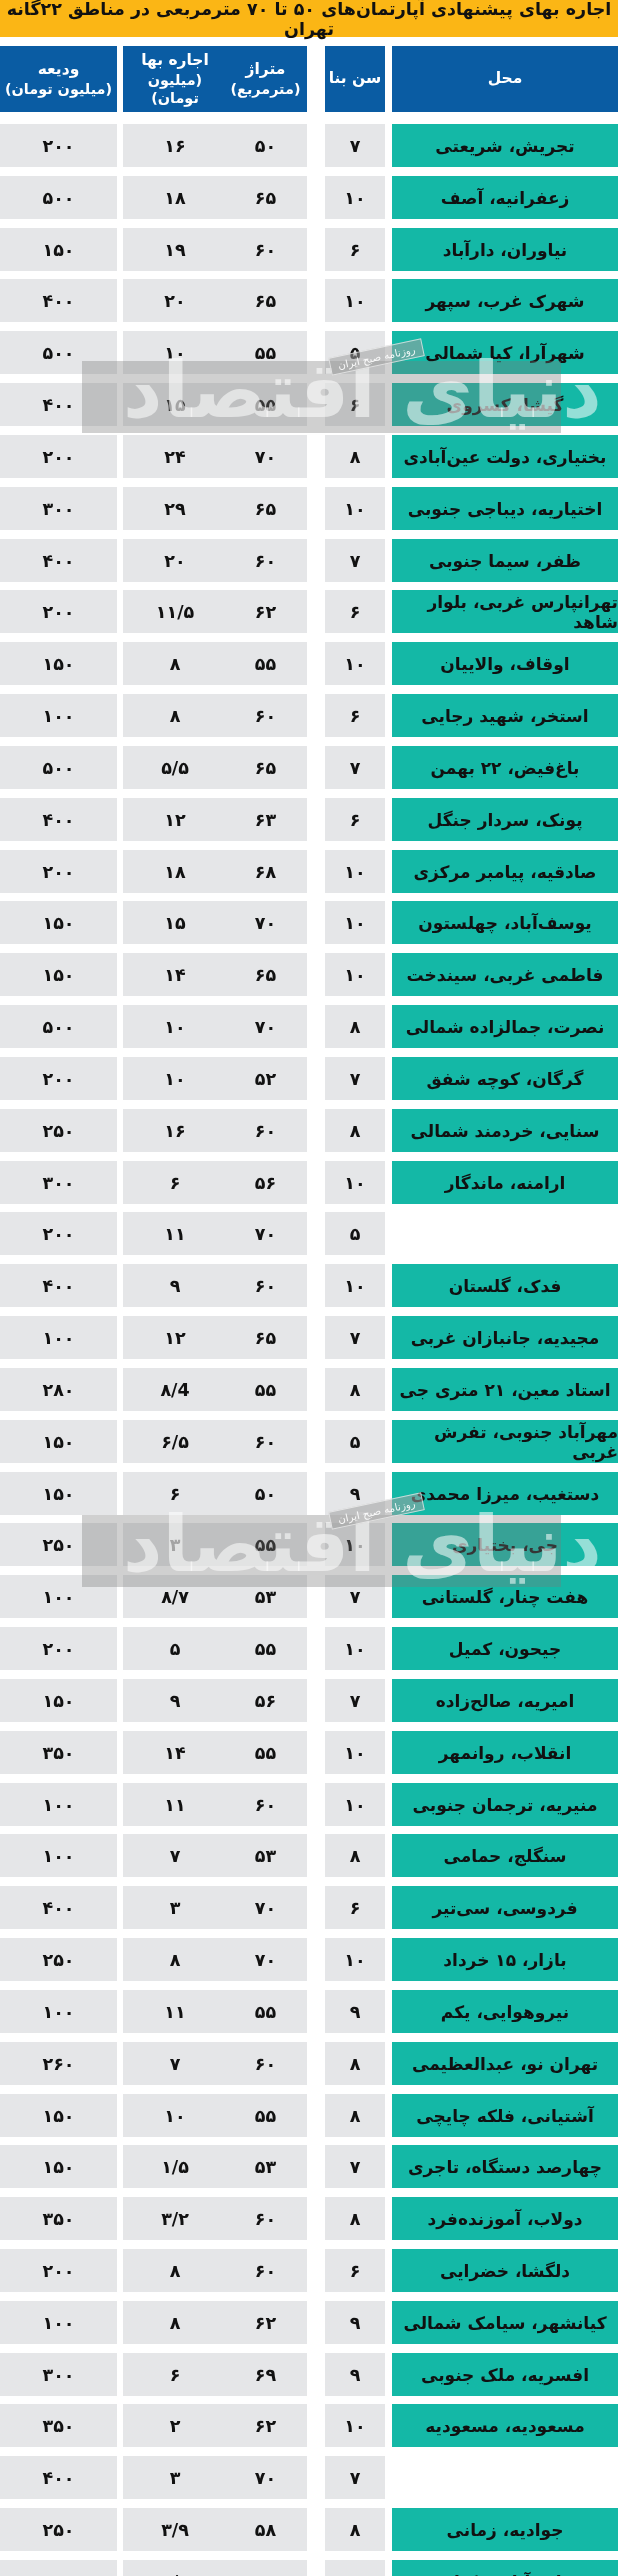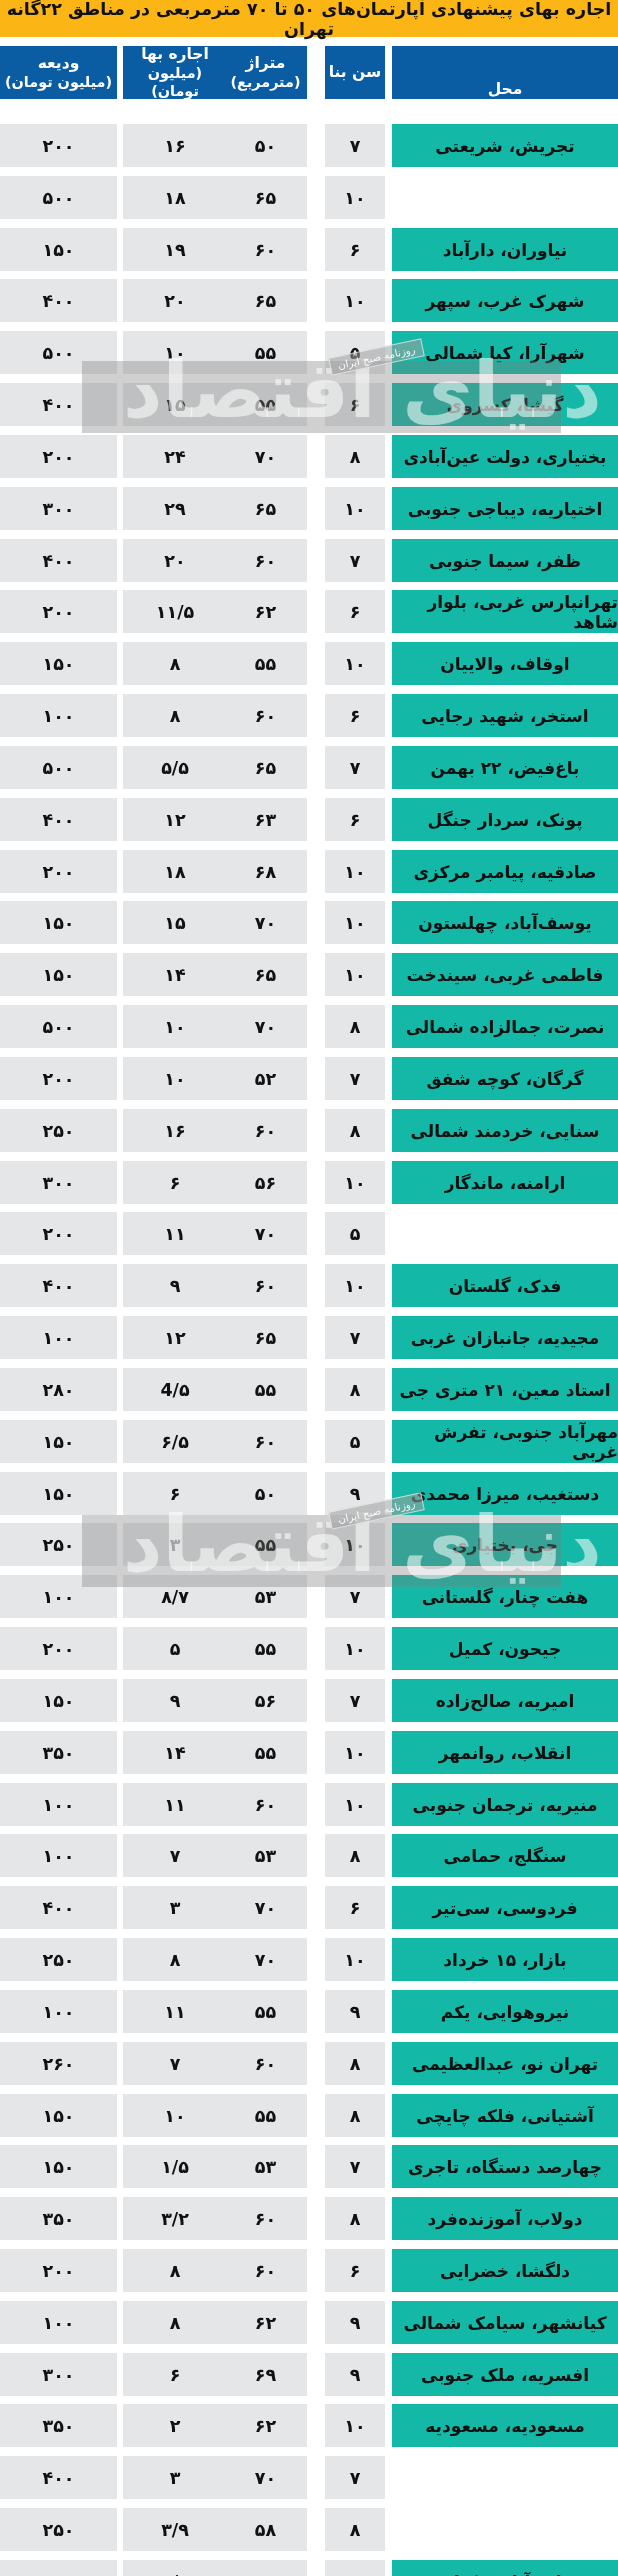--- a/index.html
+++ b/index.html
@@ -1,26 +1,26 @@
 <!DOCTYPE html>
 <html style="font-size:8.2px"><head>
 <meta charset="utf-8">
 <style>
   html, body { margin:0; padding:0; background:#ffffff; }
   body { width:618px; height:3085px; position:relative; overflow:hidden; font-family:"DejaVu Sans", sans-serif; }
   .title-bar { position:absolute; left:0; top:0; width:618px; height:37px; background:#fbb615; display:flex; align-items:center; justify-content:center; }
   .title-bar span { direction:rtl; font-weight:bold; font-size:17.5px; color:#111;text-align:center; }
   .hdr-row { position:absolute; top:46px; left:0; width:618px; height:69px; }
-  .hdr { position:absolute; top:0; height:53px; background:#0a5ca3; color:#fff; display:flex; flex-direction:column; align-items:center; justify-content:center; text-align:center; direction:rtl; font-weight:bold; font-size:15.5px; line-height:1.25; }
+  .hdr { position:absolute; top:0; height:66px; background:#0a5ca3; color:#fff; display:flex; flex-direction:column; align-items:center; justify-content:center; text-align:center; direction:rtl; font-weight:bold; font-size:15.5px; line-height:1.25; }
   .hdr .sub { font-size:14.4px; }
   .c-dep { left:0; width:117px; }
   .c-rent { left:123px; width:104px; }
   .c-area { left:224px; width:83px; }
   .c-age { left:325px; width:60px; }
-  .c-loc { left:392px; width:226px;justify-content:flex-end; }
+  .c-loc { left:392px; width:226px; }
   .rows { position:absolute; top:124px; left:0; width:618px; }
   .row { position:absolute; left:0; width:618px; height:43px; }
   .cell { position:absolute; top:0; height:43px; background:#e5e6e8; display:flex; align-items:center; justify-content:center; direction:rtl; font-weight:bold; font-size:17.5px; color:#111; }
   .cell.c-loc { background:#14b8a6; font-size:17px; }
   .wm { position:absolute; left:82px; width:479px; height:139px; pointer-events:none; }
   .wm .band { position:absolute; left:0; top:31px; width:479px; height:72px; background:rgba(120,120,120,0.35); }
   .wm .logo { position:absolute; left:41px; top:15.5px; font-size:77px; font-weight:bold; color:rgba(255,255,255,0.55); direction:rtl; white-space:nowrap; }
   .wm .tag { position:absolute; left:247px; top:18px; padding:2.1px 7.2px; border:1px solid rgba(255,255,255,0.6); background:rgba(160,160,160,0.55); color:rgba(255,255,255,0.9); font-size:10.3px; transform:rotate(-12deg); direction:rtl; }
 </style>
 </head>
@@ -53,20 +53,21 @@
 
 <div class="rows" id="rows">
     <div class="row" style="top: 0px;">
       <div class="cell c-loc">تجریش، شریعتی</div>
       <div class="cell c-age">۷</div>
       <div class="cell c-area">۵۰</div>
       <div class="cell c-rent">۱۶</div>
       <div class="cell c-dep">۲۰۰</div>
     </div>
     <div class="row" style="top: 52px;">
+      <div class="cell c-loc">زعفرانیه، آصف</div>
       <div class="cell c-age">۱۰</div>
       <div class="cell c-area">۶۵</div>
       <div class="cell c-rent">۱۸</div>
       <div class="cell c-dep">۵۰۰</div>
     </div>
     <div class="row" style="top: 104px;">
       <div class="cell c-loc">نیاوران، دارآباد</div>
       <div class="cell c-age">۶</div>
       <div class="cell c-area">۶۰</div>
       <div class="cell c-rent">۱۹</div>
@@ -215,21 +216,21 @@
       <div class="cell c-loc">مجیدیه، جانبازان غربی</div>
       <div class="cell c-age">۷</div>
       <div class="cell c-area">۶۵</div>
       <div class="cell c-rent">۱۲</div>
       <div class="cell c-dep">۱۰۰</div>
     </div>
     <div class="row" style="top: 1244px;">
       <div class="cell c-loc">استاد معین، ۲۱ متری جی</div>
       <div class="cell c-age">۸</div>
       <div class="cell c-area">۵۵</div>
-      <div class="cell c-rent">4/۵</div>
+      <div class="cell c-rent">۸/4</div>
       <div class="cell c-dep">۲۸۰</div>
     </div>
     <div class="row" style="top: 1296px;">
       <div class="cell c-loc">مهرآباد جنوبی، تفرش غربی</div>
       <div class="cell c-age">۵</div>
       <div class="cell c-area">۶۰</div>
       <div class="cell c-rent">۶/۵</div>
       <div class="cell c-dep">۱۵۰</div>
     </div>
     <div class="row" style="top: 1348px;">
@@ -365,20 +366,21 @@
       <div class="cell c-rent">۲</div>
       <div class="cell c-dep">۳۵۰</div>
     </div>
     <div class="row" style="top: 2332px;">
       <div class="cell c-age">۷</div>
       <div class="cell c-area">۷۰</div>
       <div class="cell c-rent">۳</div>
       <div class="cell c-dep">۴۰۰</div>
     </div>
     <div class="row" style="top: 2384px;">
+      <div class="cell c-loc">جوادیه، زمانی</div>
       <div class="cell c-age">۸</div>
       <div class="cell c-area">۵۸</div>
       <div class="cell c-rent">۳/۹</div>
       <div class="cell c-dep">۲۵۰</div>
     </div>
     <div class="row" style="top: 2436px;">
       <div class="cell c-loc">نازی‌آباد، نیکنام</div>
       <div class="cell c-age">۸</div>
       <div class="cell c-area">۶۰</div>
       <div class="cell c-rent">۴/۵</div>

